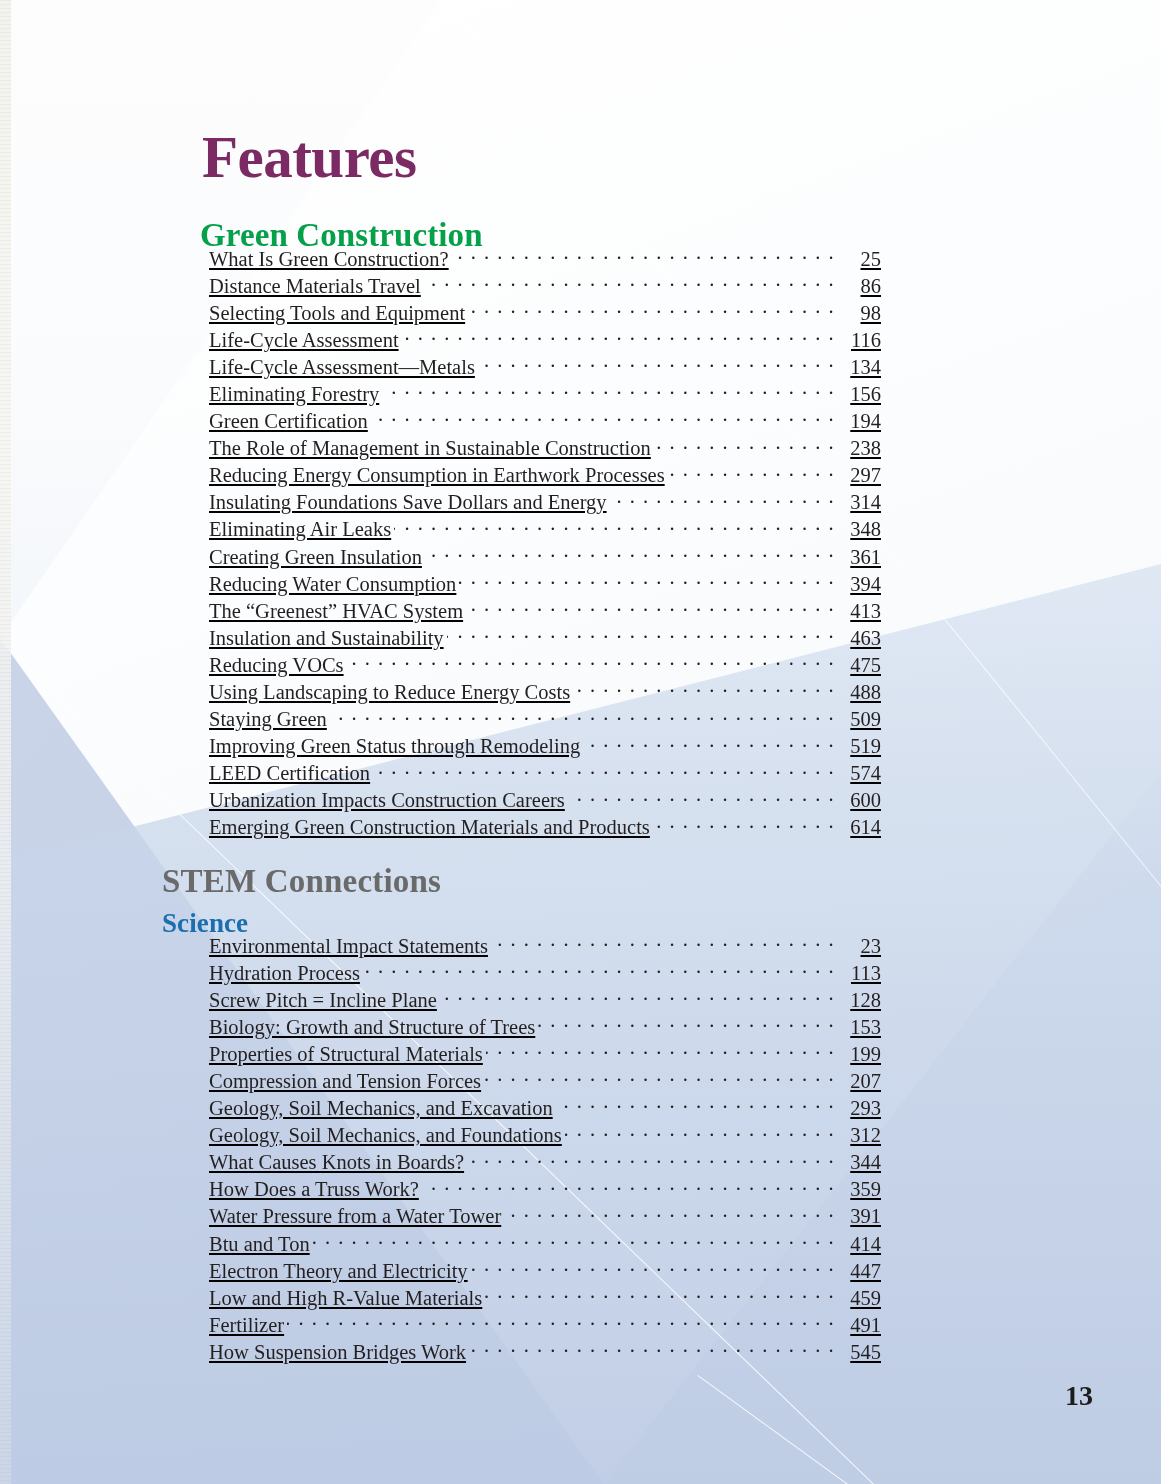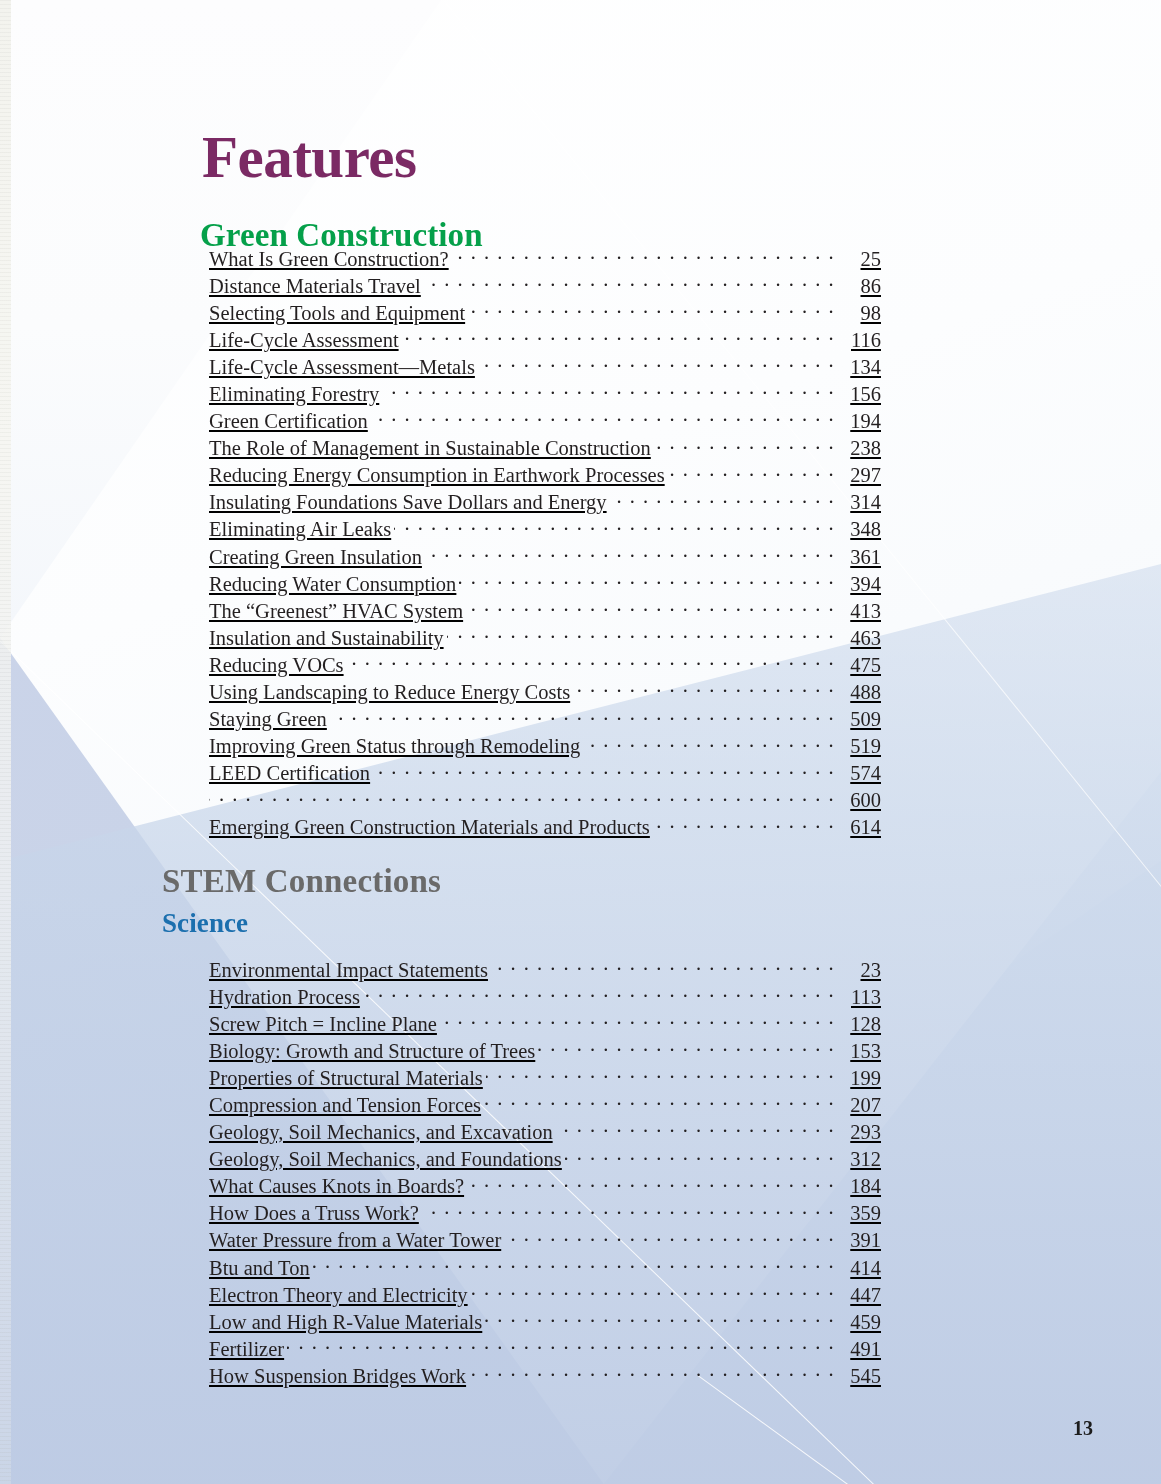--- a/index.html
+++ b/index.html
@@ -215,24 +215,24 @@
   .toc-page {
     flex: 0 0 auto;
     width: 44px;
     text-align: right;
     font-variant-numeric: lining-nums;
   }
 
   .folio {
     position: absolute;
     right: 68px;
-    bottom: 44px;
+    bottom: 72px;
     font-family: "Liberation Serif", "DejaVu Serif", serif;
     font-weight: bold;
-    font-size: 20px;
+    font-size: 28px;
     color: #1c1c1c;
   }
 </style>
 </head>
 <body>
 
 <div id="page">
 
   <div class="bg-layer bg-base"></div>
   <div class="bg-layer bg-wedge-tr"></div>
@@ -345,38 +345,39 @@
             <span class="toc-label">Improving Green Status through Remodeling</span>
             <span class="toc-dots"></span>
             <span class="toc-page">519</span>
           </li>
           <li class="toc-row">
             <span class="toc-label">LEED Certification</span>
             <span class="toc-dots"></span>
             <span class="toc-page">574</span>
           </li>
           <li class="toc-row">
+            <span class="toc-label">Urbanization Impacts Construction Careers</span>
             <span class="toc-dots"></span>
             <span class="toc-page">600</span>
           </li>
           <li class="toc-row">
             <span class="toc-label">Emerging Green Construction Materials and Products</span>
             <span class="toc-dots"></span>
             <span class="toc-page">614</span>
           </li>
         </ul>
     </div>
 
     <div class="section">
       <h2 class="section-heading heading-gray" style="top:838px;">STEM Connections</h2>
     </div>
 
     <div class="section">
       <h2 class="section-heading heading-blue" style="top:888px;">Science</h2>
-      <ul class="toc-list" style="top:940px;">
+      <ul class="toc-list" style="top:916px;">
           <li class="toc-row">
             <span class="toc-label">Environmental Impact Statements</span>
             <span class="toc-dots"></span>
             <span class="toc-page">23</span>
           </li>
           <li class="toc-row">
             <span class="toc-label">Hydration Process</span>
             <span class="toc-dots"></span>
             <span class="toc-page">113</span>
           </li>
@@ -406,21 +407,21 @@
             <span class="toc-page">293</span>
           </li>
           <li class="toc-row">
             <span class="toc-label">Geology, Soil Mechanics, and Foundations</span>
             <span class="toc-dots"></span>
             <span class="toc-page">312</span>
           </li>
           <li class="toc-row">
             <span class="toc-label">What Causes Knots in Boards?</span>
             <span class="toc-dots"></span>
-            <span class="toc-page">184</span>
+            <span class="toc-page">344</span>
           </li>
           <li class="toc-row">
             <span class="toc-label">How Does a Truss Work?</span>
             <span class="toc-dots"></span>
             <span class="toc-page">359</span>
           </li>
           <li class="toc-row">
             <span class="toc-label">Water Pressure from a Water Tower</span>
             <span class="toc-dots"></span>
             <span class="toc-page">391</span>

